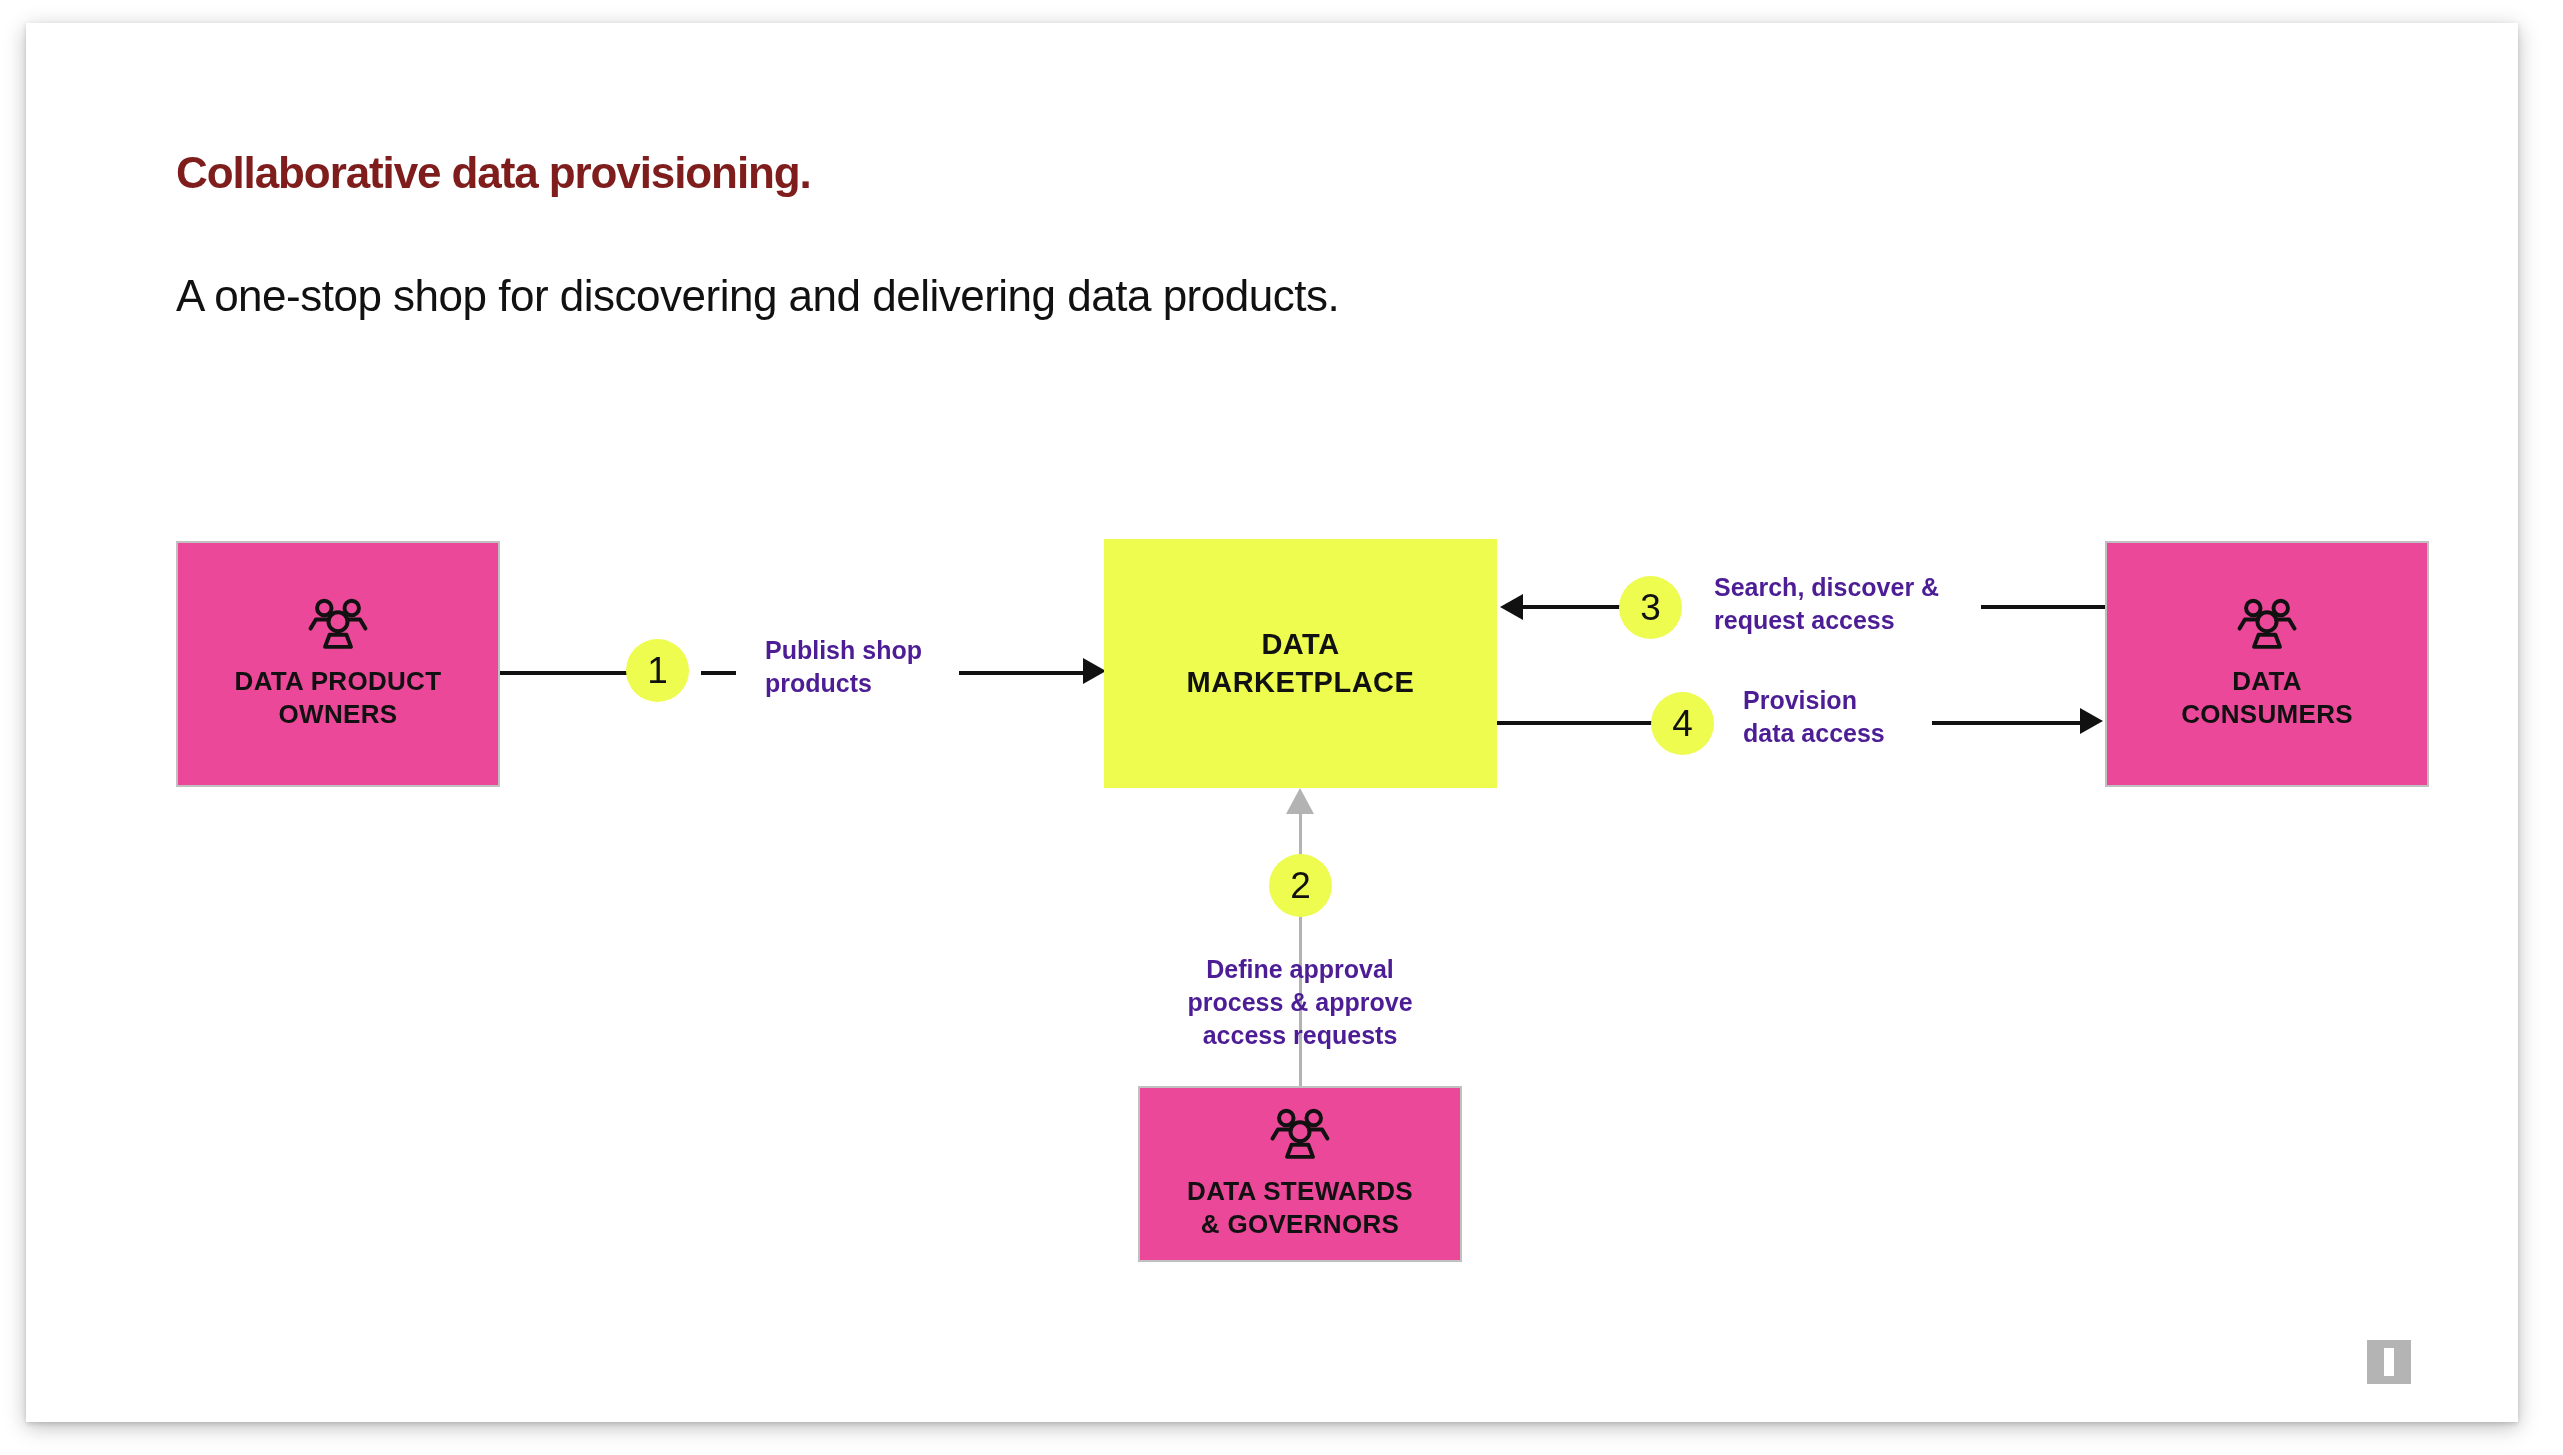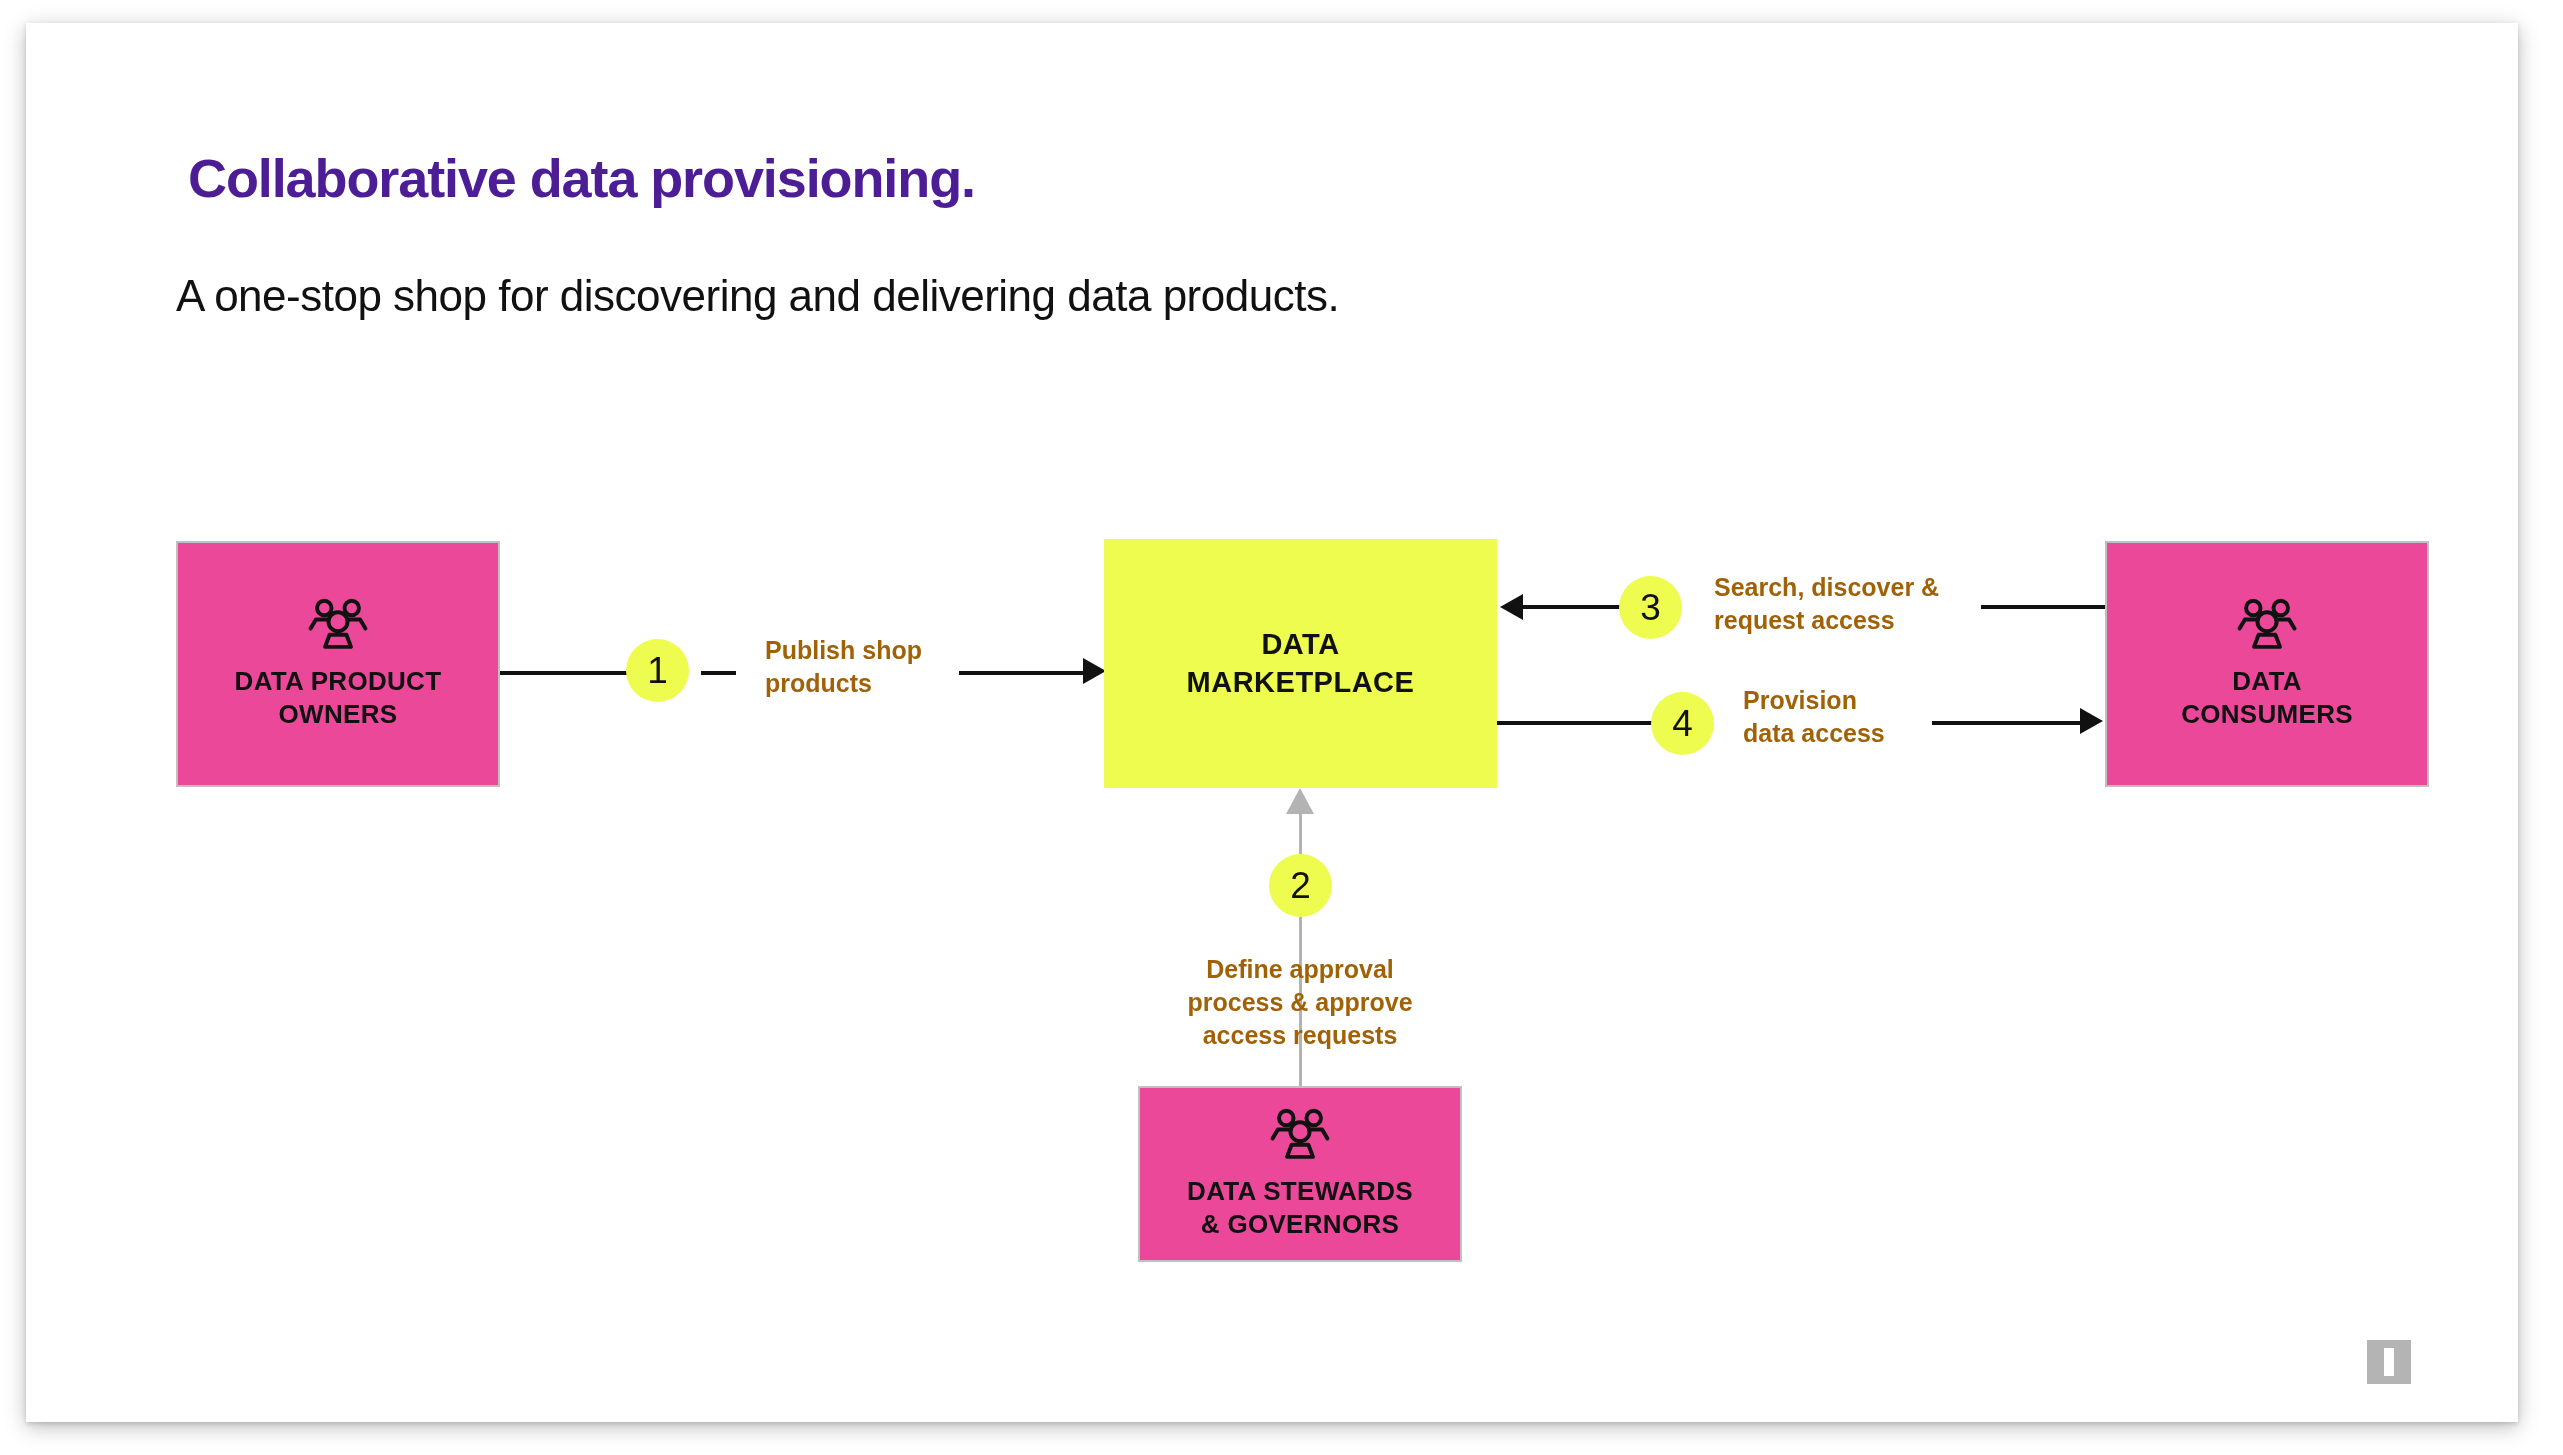--- a/index.html
+++ b/index.html
@@ -26,26 +26,26 @@
     top: 23px;
     width: 2492px;
     height: 1399px;
     background: #ffffff;
     box-shadow: 0 4.6px 20px rgba(0,0,0,0.26), 0 1.5px 4.6px rgba(0,0,0,0.14);
   }
 
   
   #title {
     position: absolute;
-    left: 162px;
+    left: 150px;
     top: 128px;
-    font-size: 54px;
+    font-size: 44px;
     font-weight: 700;
     letter-spacing: -1.1px;
-    color: #4c1d95;
+    color: #7f1d1d;
     white-space: nowrap;
     line-height: 1;
   }
   #subtitle {
     position: absolute;
     left: 150px;
     top: 251px;
     font-size: 44px;
     font-weight: 400;
     letter-spacing: -0.5px;
@@ -143,21 +143,21 @@
     font-weight: 400;
     color: #111111;
     line-height: 1;
   }
 
   
   .caption {
     position: absolute;
     font-size: 25px;
     font-weight: 700;
-    color: #a16207;
+    color: #4c1d95;
     line-height: 1.32;
     white-space: pre-line;
   }
   .caption.center { text-align: center; }
 
   
   #logo-mark {
     position: absolute;
     left: 2341px;
     top: 1317px;

